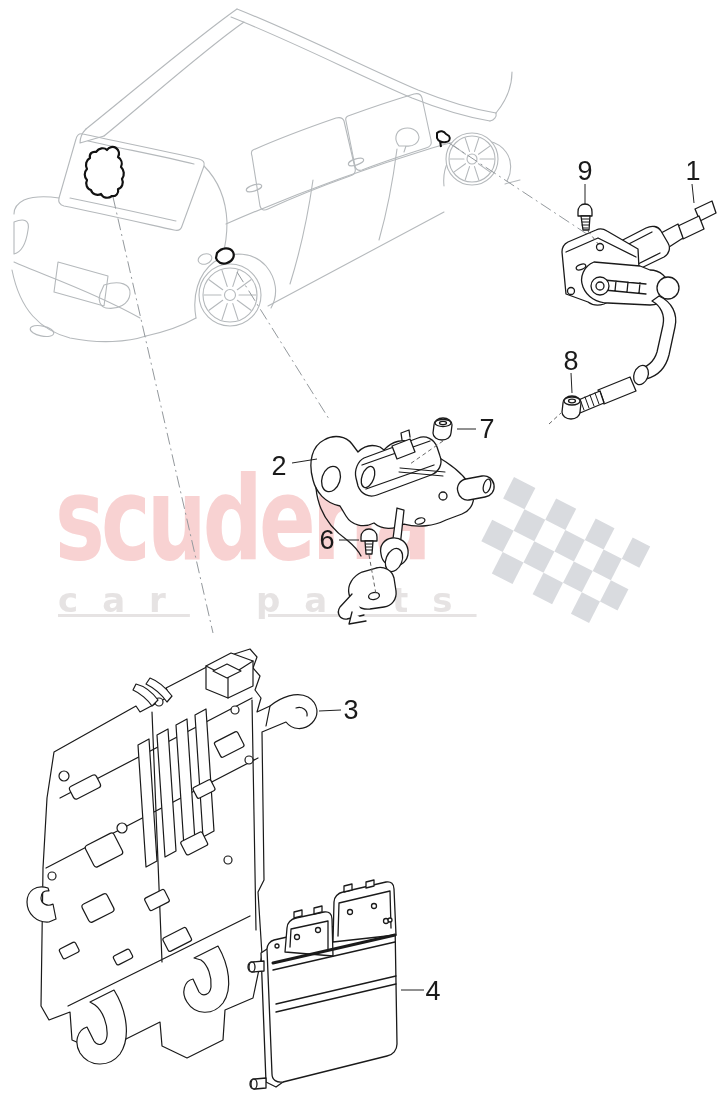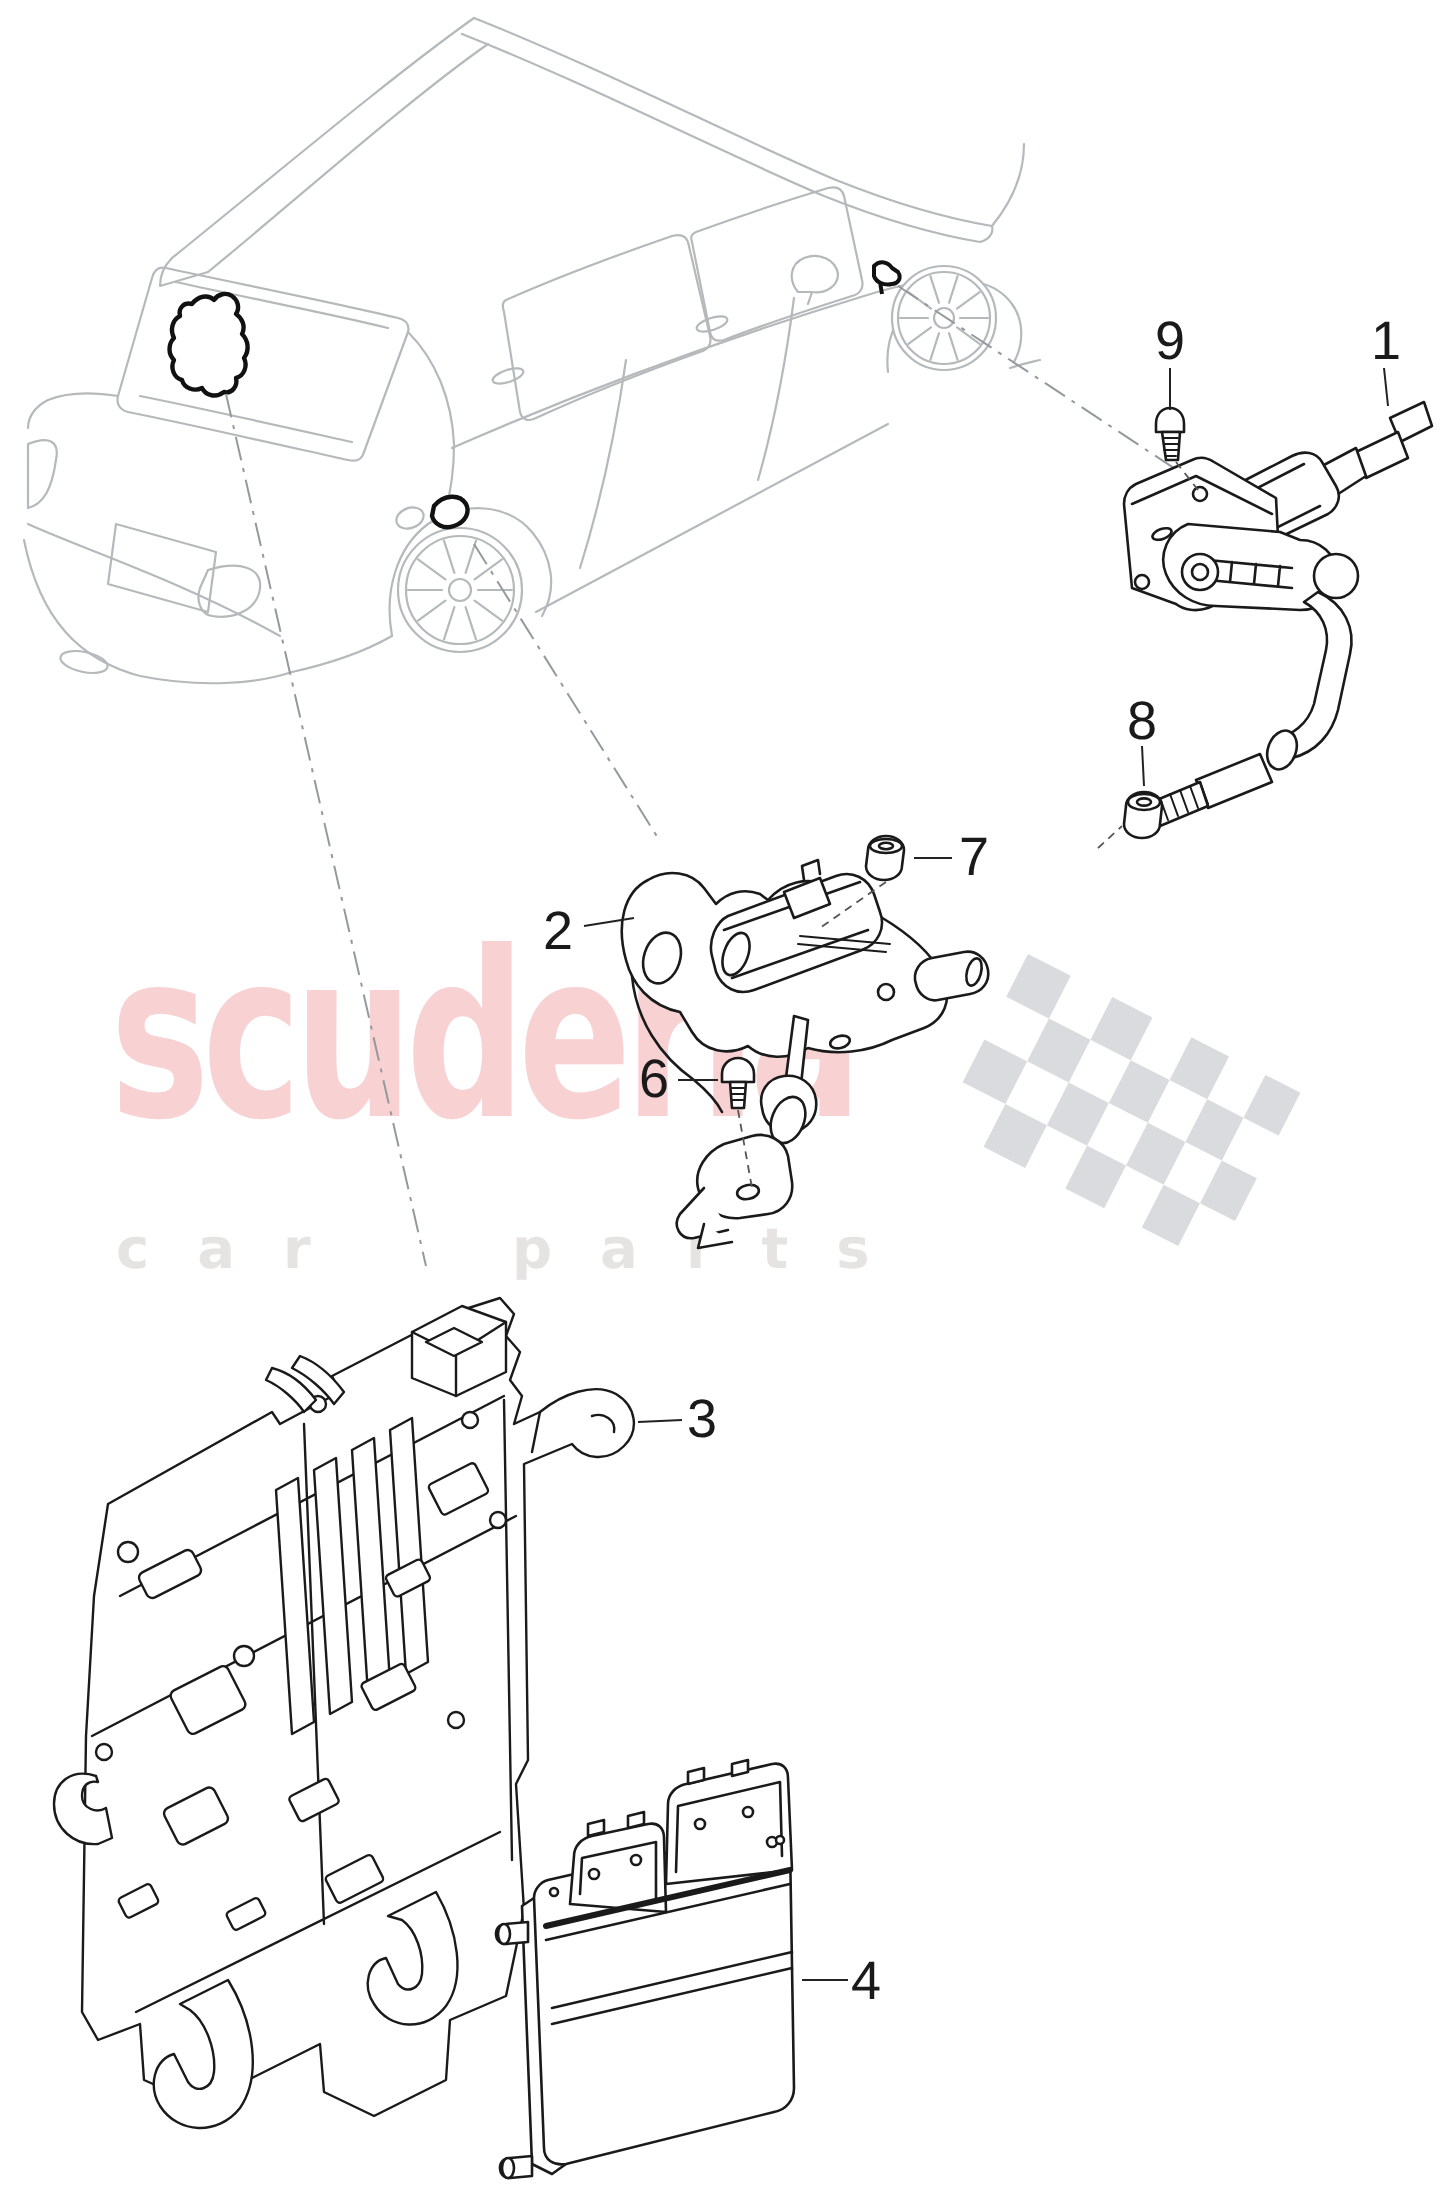--- a/index.html
+++ b/index.html
@@ -14,24 +14,24 @@
   #watermark{position:absolute;inset:0;z-index:0;}
   .wm-brand{
     position:absolute;left:55px;top:462px;
     font-family:"DejaVu Sans",sans-serif;font-weight:bold;
     font-size:90px;line-height:1;letter-spacing:-4px;
     color:var(--brand-color,#f8d2d2);
     transform:scale(0.93,1.28);transform-origin:left top;
     white-space:nowrap;
   }
   .wm-sub{
-    position:absolute;top:611px;
+    position:absolute;top:583px;
     font-family:"DejaVu Sans",sans-serif;font-weight:bold;
-    font-size:28px;line-height:1;letter-spacing:24px;
-    color:var(--subtitle-color,#e4e2e2);white-space:nowrap;
+    font-size:34px;line-height:1;letter-spacing:24px;
+    color:var(--subtitle-color,#e4e2e2);white-space:nowrap;text-decoration:underline;
   }
   .wm-sub.left{left:58px;}
   .wm-sub.right{left:256px;}
   
   #diagram-svg{position:absolute;left:0;top:0;z-index:1;}
   
   #callouts{position:absolute;inset:0;z-index:2;}
   .callout{
     position:absolute;transform:translate(-50%,-50%);
     font-family:"Liberation Sans",sans-serif;

